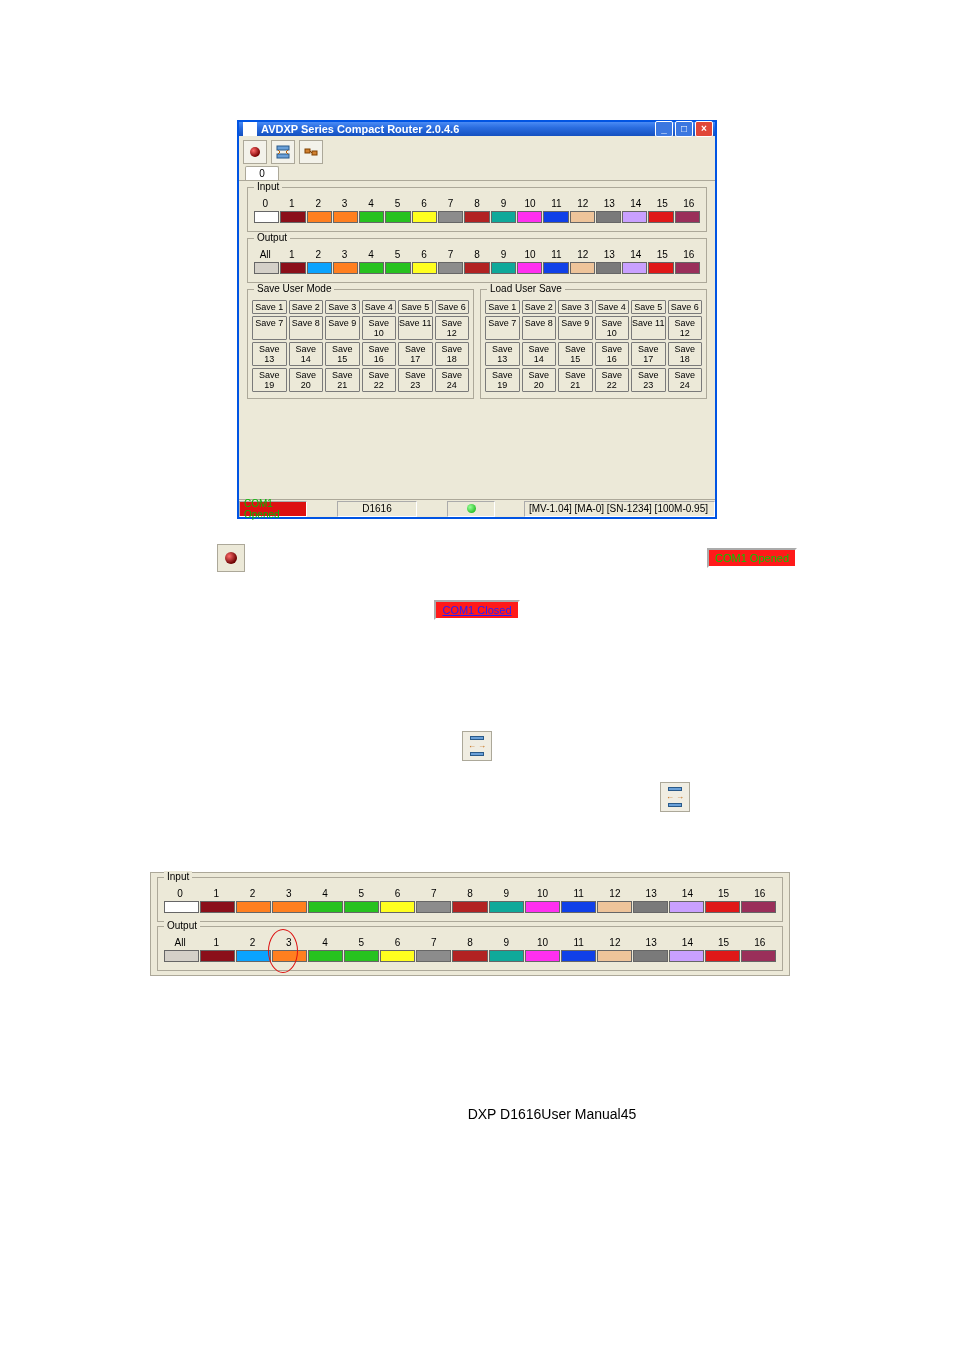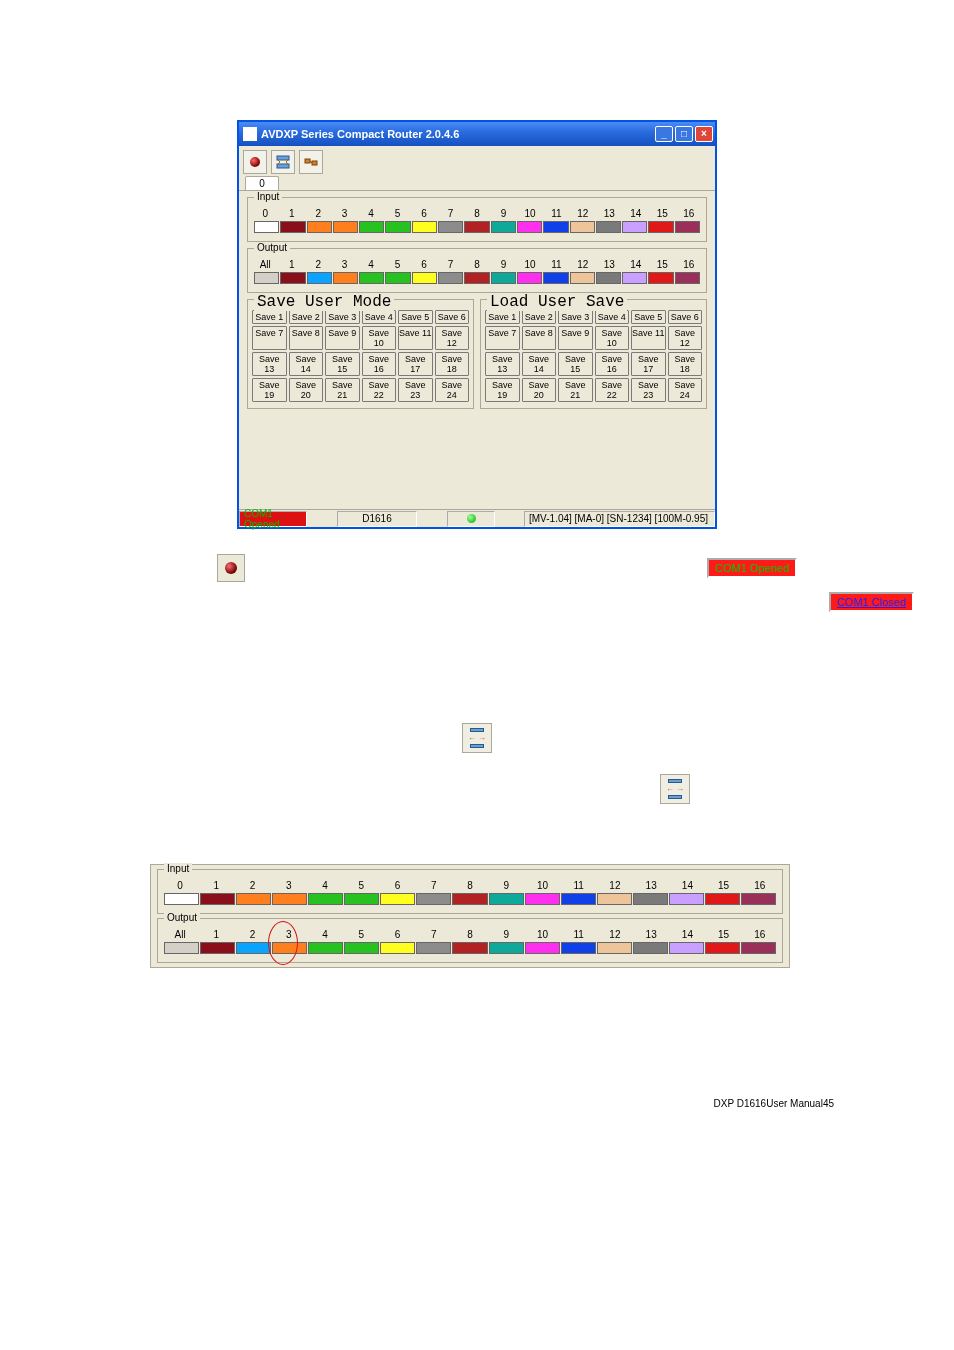--- a/index.html
+++ b/index.html
@@ -12,21 +12,21 @@
     width: 954px;
   }
   .page { padding: 120px 40px 60px 40px; }
   .window {
     width: 480px;
     margin: 0 auto 25px auto;
     border: 2px solid #0054e3;
     background: #ece9d8;
   }
   .titlebar {
-    height: 24px;
+    height: 14px;
     background: linear-gradient(#4a8bf5, #2a6de0 40%, #1550c0);
     display: flex;
     align-items: center;
     padding: 0 2px 0 4px;
     color: #fff;
     font-weight: bold;
     font-size: 11px;
   }
   .titlebar .title-icon {
     width: 14px;
@@ -142,22 +142,21 @@
     border: 1px solid #aca899;
     position: relative;
     padding: 10px 4px 6px 4px;
   }
   .mode-box .legend {
     position: absolute;
     top: -7px;
     left: 6px;
     background: #ece9d8;
     padding: 0 3px;
-    font-size: 16px;
-    font-family: Liberation Mono, monospace;
+    font-size: 10px;
   }
   .btn-grid {
     display: grid;
     grid-template-columns: repeat(6, 1fr);
     gap: 2px;
   }
   .savebtn {
     border: 1px solid #7a7a7a;
     background: #ece9d8;
     font-size: 9px;
@@ -253,22 +252,22 @@
   .detail-panel .circle {
     position: absolute;
     width: 30px;
     height: 44px;
     border: 1px solid #d11;
     border-radius: 50%;
     pointer-events: none;
   }
   .footer {
     display: flex;
-    justify-content: flex-end;
-    font-size: 10px;
+    justify-content: center;
+    font-size: 14px;
     color: #000;
     padding: 90px 80px 0 230px;
   }
 </style>
 </head>
 <body>
 
 <div class="page">
 
   <div class="window">
@@ -460,21 +459,21 @@
         </div>
       <div class="pane info">[MV-1.04] [MA-0] [SN-1234] [100M-0.95]</div>
     </div>
   </div>
 
   <div class="loose-row" style="width:640px; margin: 10px auto 0 auto; padding: 0 0 0 60px;">
     <div class="rec-btn"></div>
     <span class="status-chip chip-open">COM1 Opened</span>
   </div>
 
-  <div style="text-align:right; margin-top: 10px;">
+  <div style="text-align:center; margin-top: 28px;">
     <span class="status-chip chip-closed">COM1 Closed</span>
   </div>
 
   <div style="text-align:center; margin-top: 110px;">
     <div class="swap-btn" style="display:inline-flex">
       <div class="bar"></div>
       <div class="arrows">← →</div>
       <div class="bar"></div>
     </div>
   </div>

